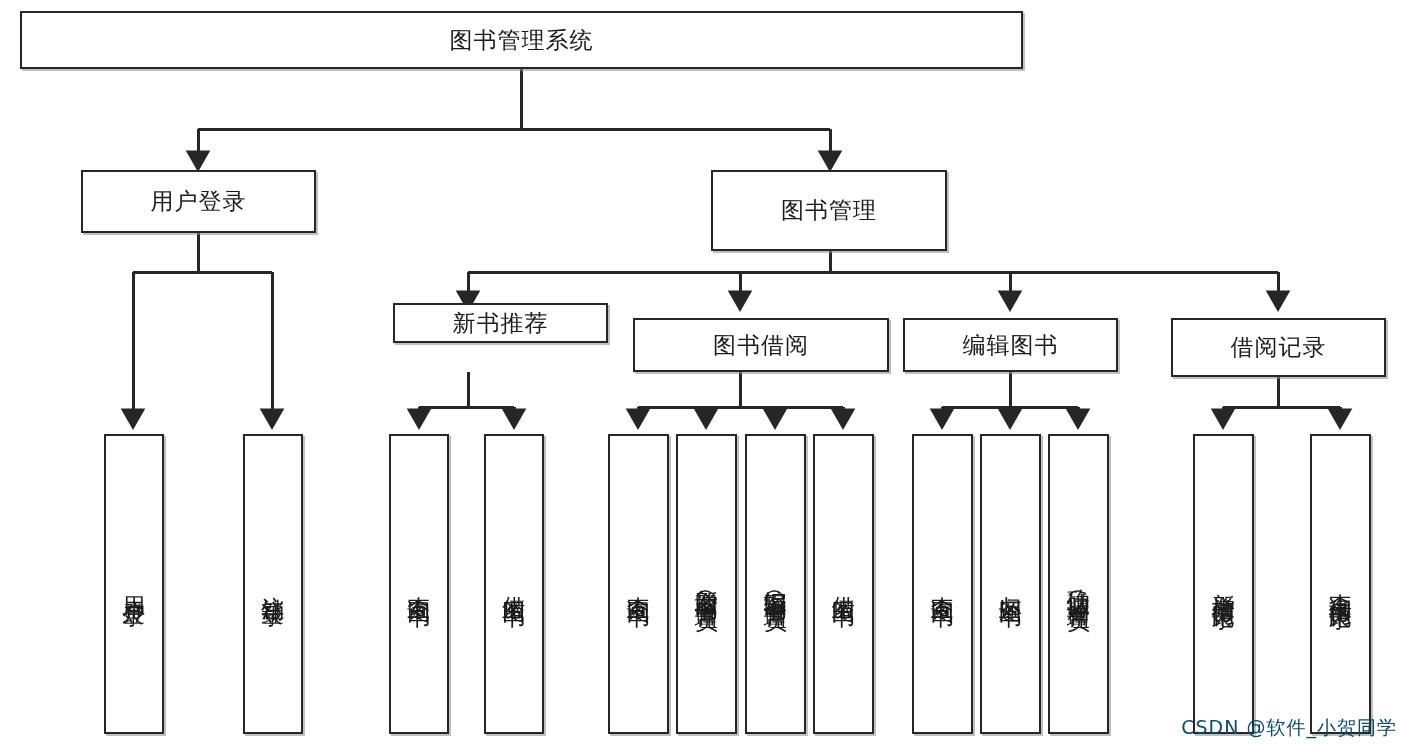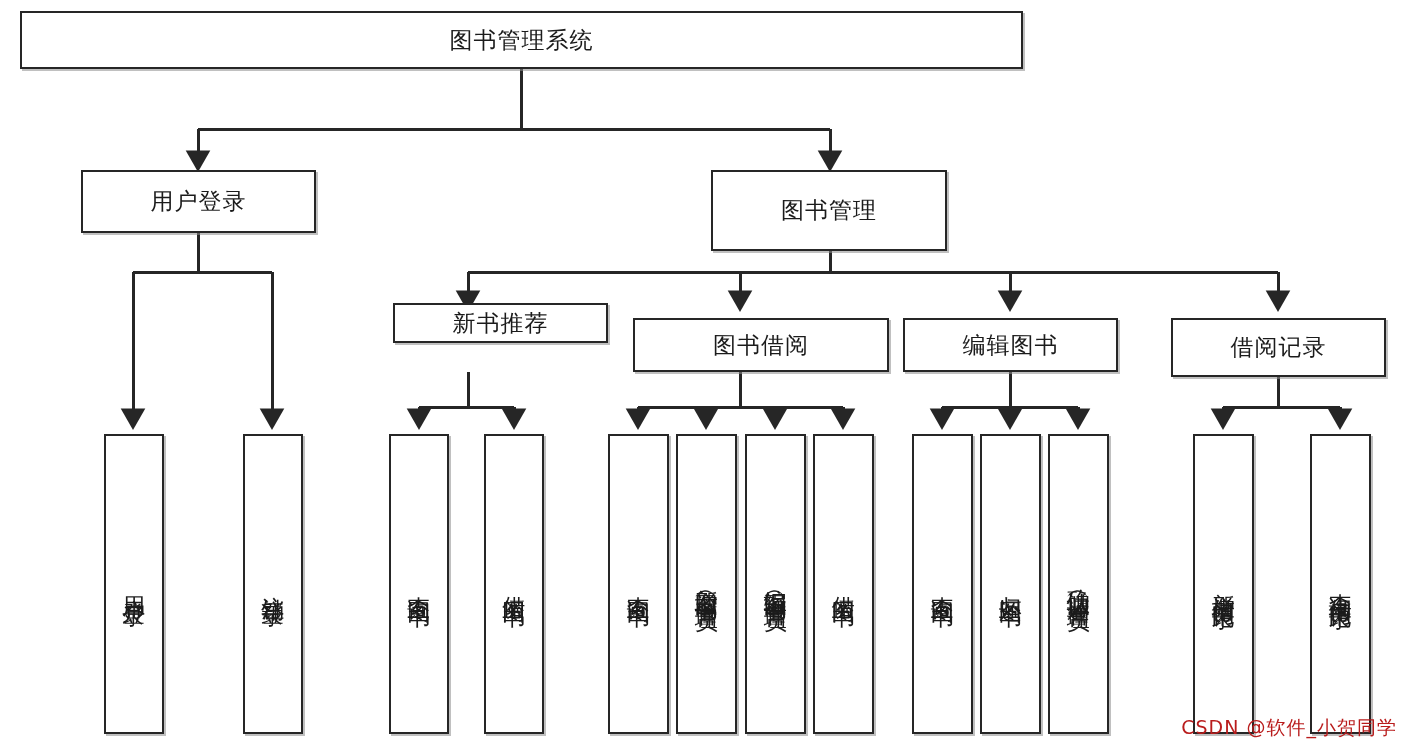--- a/index.html
+++ b/index.html
@@ -55,21 +55,21 @@
   .node.vertical .vlabel {
     writing-mode: vertical-rl;
     text-orientation: upright;
     display: block;
   }
   #watermark {
     position: absolute;
     right: 8px;
     bottom: 6px;
     font-size: 19px;
-    color: #b91c1c;
+    color: #0c4a6e;
     letter-spacing: 1px;
     white-space: nowrap;
     user-select: none;
   }
 </style>
 </head>
 <body>
 
 <div id="diagram-root">
 

